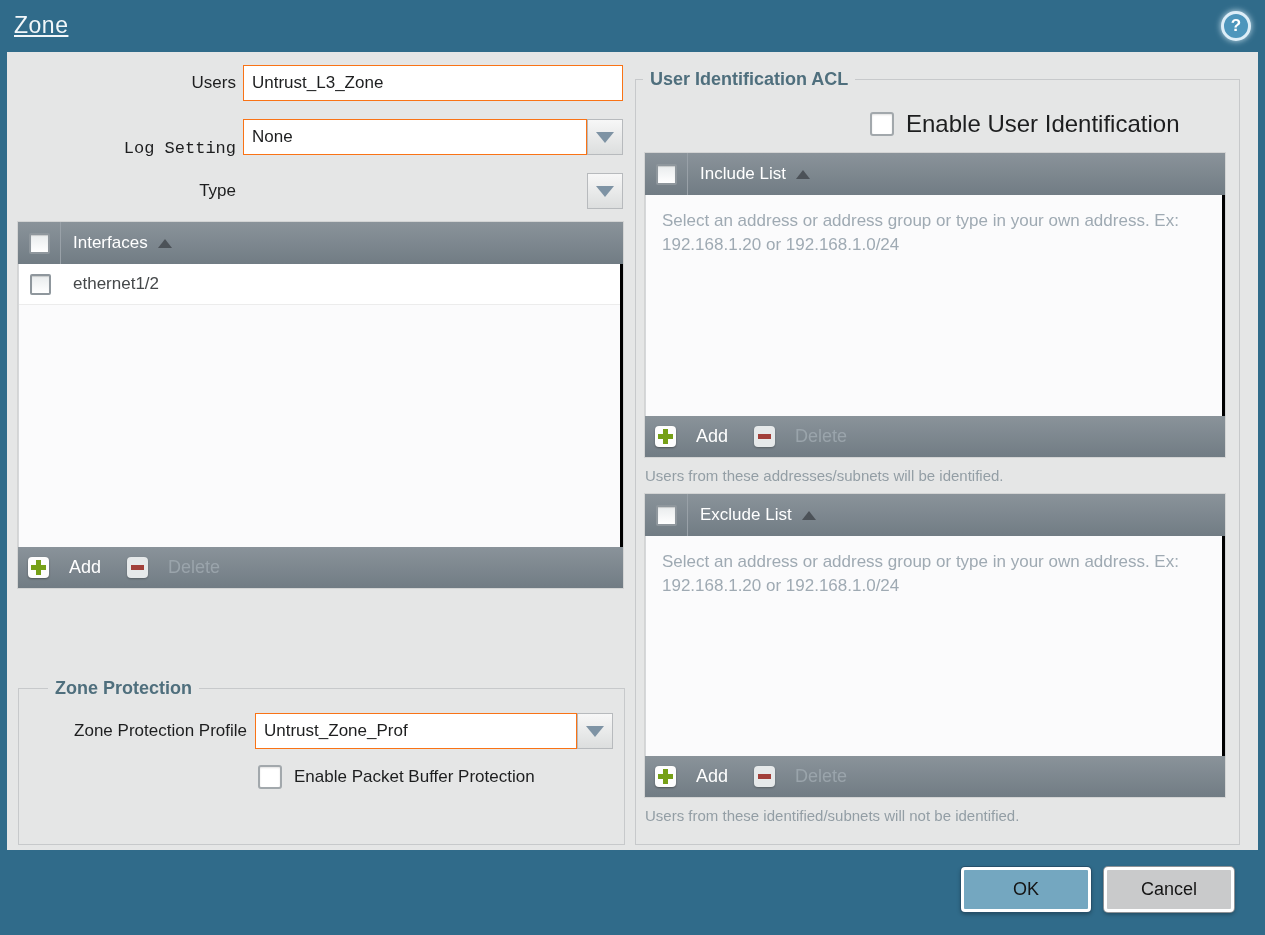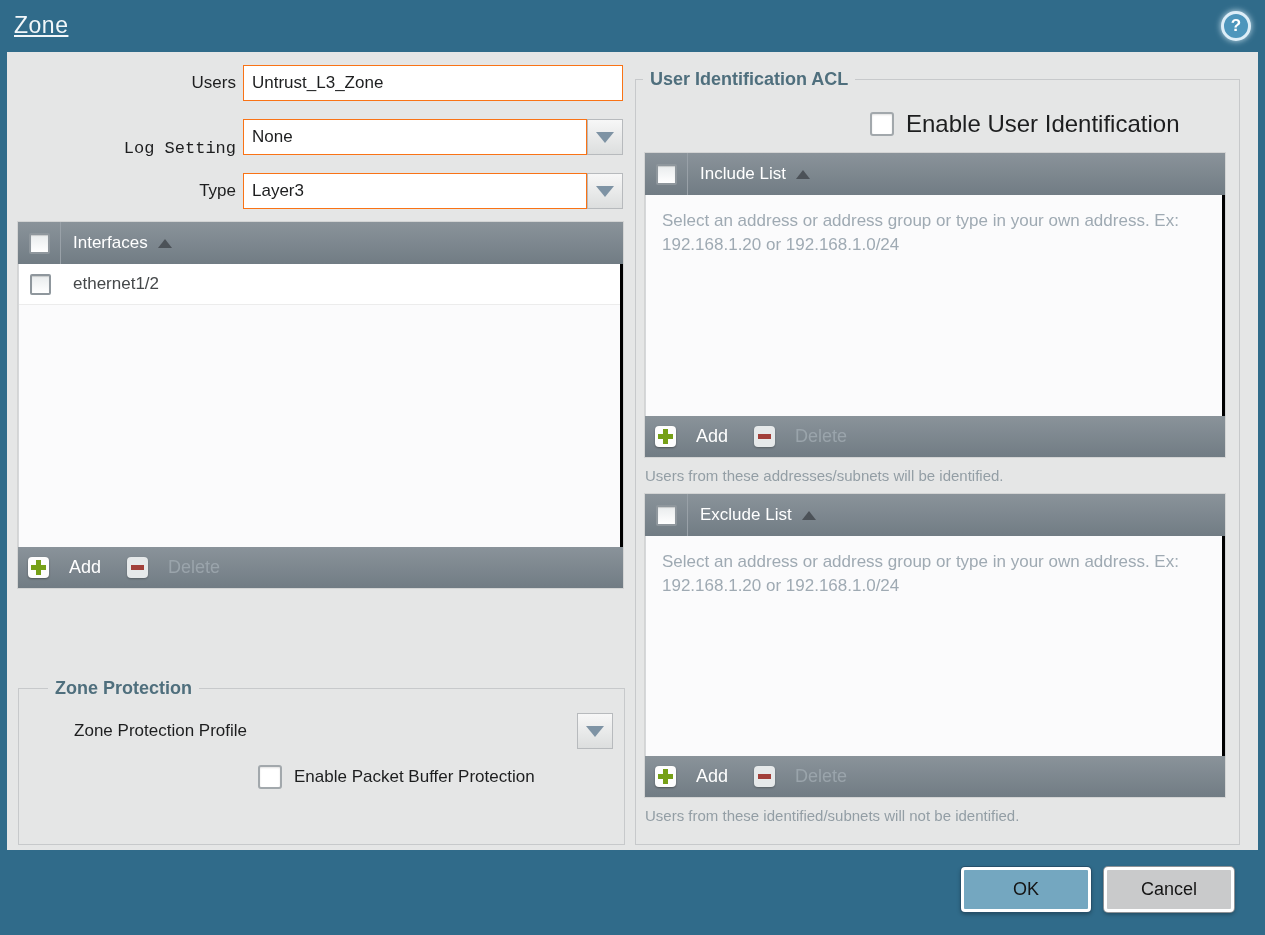--- a/index.html
+++ b/index.html
@@ -96,21 +96,20 @@
     <div class="lbl" style="left:0;top:13px;width:229px;">Users</div>
     <input class="txt-input" style="left: 236px; top: 13px; width: 380px;" value="Untrust_L3_Zone">
 
     <div class="lbl" style="left:0;top:79px;width:229px;font-family:Liberation Mono, monospace;">Log Setting</div>
     <input class="txt-input" style="left: 236px; top: 67px; width: 344px;" value="None">
     <div class="trigger" style="left:580px;top:67px;">
       <span class="tri-down"></span>
     </div>
 
     <div class="lbl" style="left:0;top:121px;width:229px;">Type</div>
-    <input class="txt-input" style="left: 236px; top: 121px; width: 344px;" value="Layer3">
     <div class="trigger" style="left:580px;top:121px;">
       <span class="tri-down"></span>
     </div>
 
     <div class="grid" style="left:11px;top:170px;width:605px;height:366px;">
       <div class="grid-header">
         <div class="grid-cbcell">
           <span class="grid-cb"></span>
         </div>
         <span class="grid-htext">Interfaces</span>
@@ -133,20 +132,21 @@
           <span class="icon-box minus-box"></span>
           <span class="btn-text del-text">Delete</span>
         </button>
       </div>
     </div>
 
     <div class="fieldset" style="left:11px;top:624px;width:607px;height:169px;">
       <div class="fs-border"></div>
       <div class="fs-legend" style="left:30px;">Zone Protection</div>
       <div class="lbl" style="left:0;top:37px;width:229px;">Zone Protection Profile</div>
+      <input class="txt-input" style="left: 237px; top: 37px; width: 322px;" value="Untrust_Zone_Prof">
       <div class="trigger" style="left:559px;top:37px;">
         <span class="tri-down"></span>
       </div>
       <span class="cb" style="left:240px;top:89px;"></span>
       <span class="lbl" style="left:276px;top:85px;text-align:left;line-height:32px;">Enable Packet Buffer Protection</span>
     </div>
 
     <div class="fieldset" style="left:628px;top:15px;width:605px;height:778px;">
       <div class="fs-border"></div>
       <div class="fs-legend" style="left:8px;">User Identification ACL</div>

